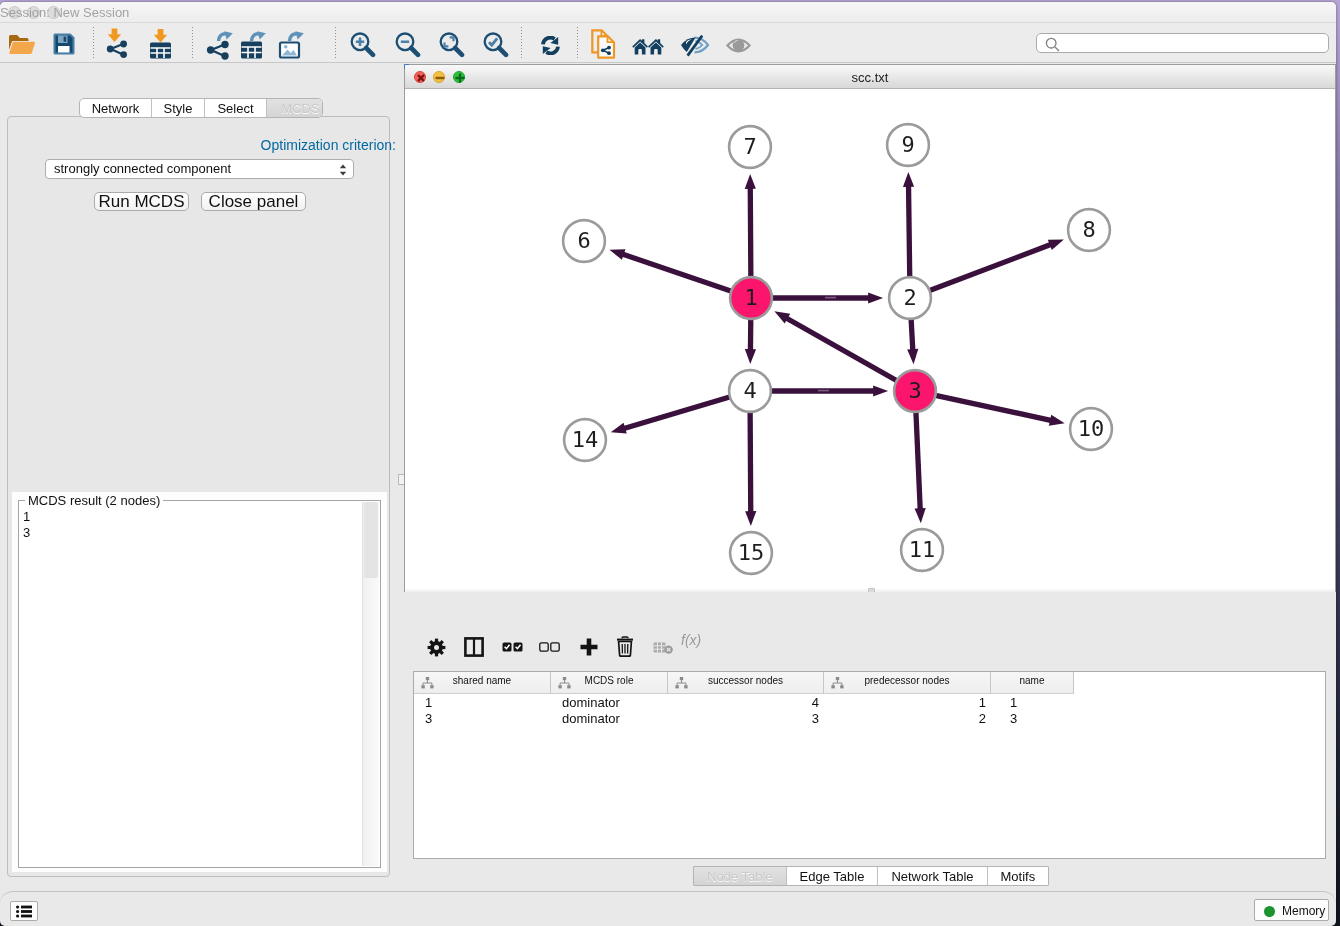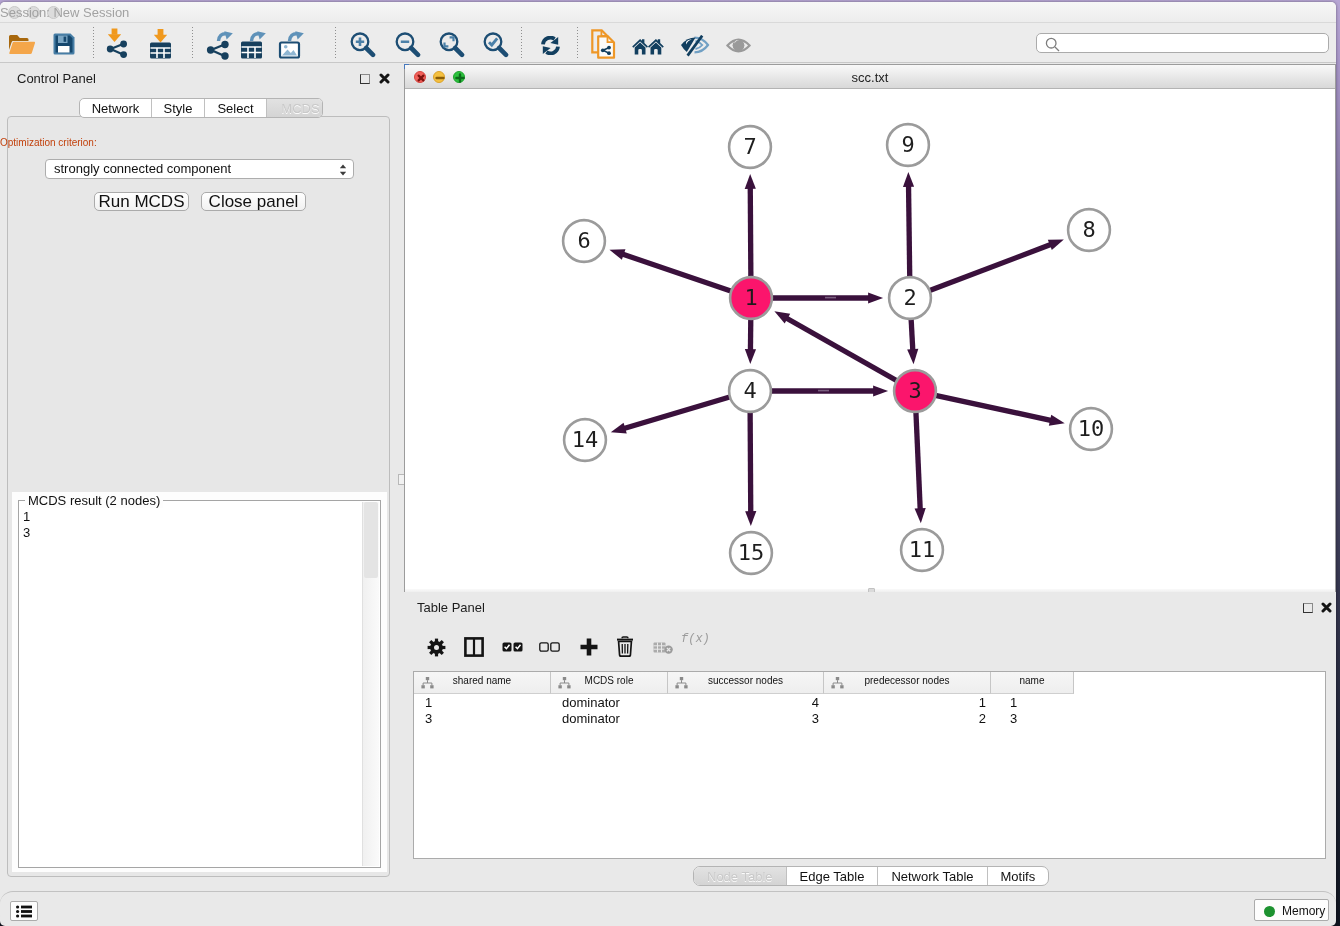--- a/index.html
+++ b/index.html
@@ -42,21 +42,21 @@
 .ph-float { position:absolute; top:11px; width:10px; height:10px; border:1.5px solid #333; border-top-color:#8a8a8a; border-right-color:#8a8a8a; background:transparent; }
 .ph-close { position:absolute; top:10px; }
 
 .control-panel { position:absolute; left:0; top:61px; width:396px; height:828px; background:#e9e9e9; }
 .cp-tabs { position:absolute; left:79px; top:35px; height:20px; display:flex; border:1px solid #b4b4b4; border-radius:5px; overflow:hidden; background:#fff; z-index:3; }
 .cp-tab { font-size:13px; color:#111; padding-top:2px; border-right:1px solid #c0c0c0; text-align:center; }
 .cp-tab:nth-child(1){width:72px;} .cp-tab:nth-child(2){width:53px;} .cp-tab:nth-child(3){width:62px;} .cp-tab:nth-child(4){width:55px;padding-left:12px;}
 .cp-tab:last-child { border-right:none; }
 .cp-tab.sel { background:linear-gradient(#e2e2e2,#d4d4d4); color:#c9c9c9; text-shadow:0 1px 0 rgba(255,255,255,.9); }
 .cp-content { position:absolute; left:7px; top:53px; width:383px; height:761px; background:#e7e7e7; border:1px solid #bdbdbd; border-radius:4px; }
-.opt-label { position:absolute; left:0; top:74px; width:100%; text-align:left; font-size:10px; color:#c2410c; }
+.opt-label { position:absolute; left:0; top:74px; width:100%; text-align:right; font-size:14px; color:#0369a1; }
 .combo { position:absolute; left:45px; top:96px; width:309px; height:20px; background:#fff; border:1px solid #adadad; border-radius:4px; font-size:13px; color:#111; line-height:18px; padding-left:8px; }
 .combo svg { position:absolute; right:5px; top:2.5px; }
 .btn { position:absolute; top:129px; height:19px; background:linear-gradient(#ffffff,#f1f1f1); border:1px solid #ababab; border-radius:5px; font-size:17px; color:#111; text-align:center; line-height:17px; }
 .btn-run { left:94px; width:95px; }
 .btn-close { left:201px; width:105px; }
 .gb-outer { position:absolute; left:12px; top:429px; width:375px; height:380px; background:#fdfdfd; }
 .groupbox { position:absolute; left:6px; top:8px; width:363px; height:368px; border:1px solid #a5a5a5; background:#fff; }
 .gb-legend { position:absolute; left:6px; top:-8px; background:#fdfdfd; padding:0 3px; font-size:13px; color:#111; }
 .gb-text { position:absolute; left:0; top:2px; right:19px; bottom:1px; font-size:13px; line-height:16.4px; color:#111; padding:6px 0 0 4px; white-space:pre; overflow:hidden; }
 .gb-scroll { position:absolute; right:1px; top:1px; width:17px; bottom:1px; background:linear-gradient(90deg,#f0f0f0,#fafafa); border-left:1px solid #e0e0e0; }
@@ -79,21 +79,21 @@
 .table-panel { position:absolute; left:404px; top:590px; width:932px; height:299px; background:#e9e9e9; }
 .tp-toolbar { position:absolute; left:12px; top:33px; height:44px; }
 .tp-tool { position:absolute; top:0; }
 .tbl { position:absolute; left:9px; top:79px; width:913px; height:188px; background:#fff; border:1px solid #ababab; }
 .tbl-header { position:absolute; left:0; top:0; height:22px; display:flex; }
 .th-cell { position:relative; height:22px; background:linear-gradient(#f6f6f6,#eeeeee); border-right:1px solid #c6c6c6; border-bottom:1px solid #cfcfcf; font-size:10px; color:#111; }
 .th-label { position:absolute; width:100%; text-align:center; top:3px; }
 .th-icon { position:absolute; left:7px; top:5px; }
 .tbl-row { position:absolute; left:0; height:16px; font-size:13px; color:#111; width:100%; }
 .td-cell { position:absolute; top:0; height:16px; line-height:16px; }
-.tp-tabs { position:absolute; left:289px; top:274px; height:20px; display:flex; border:1px solid #b4b4b4; border-radius:7px; overflow:hidden; background:#fff; }
+.tp-tabs { position:absolute; left:289px; top:274px; height:20px; display:flex; border:1px solid #b4b4b4; border-radius:1px; overflow:hidden; background:#fff; }
 .tp-tab { font-size:13px; color:#111; padding:2px 13px 0; border-right:1px solid #c0c0c0; }
 .tp-tab:last-child { border-right:none;text-align:center; }
 .tp-tab.sel { background:linear-gradient(#e2e2e2,#d4d4d4); color:#c9c9c9; text-shadow:0 1px 0 rgba(255,255,255,.9); }
 
 .statusbar { position:absolute; left:0; bottom:0; width:100%; height:35px; background:#e9e9e9; border-top:1px solid #c2c2c2;border-radius:13px; }
 .sb-left-btn { position:absolute; left:10px; top:9px; width:28px; height:20px; background:#fdfdfd; border:1px solid #ababab; border-radius:2px; }
 .sb-mem-btn { position:absolute; right:7px; top:7px; width:75px; height:22px; background:#fdfdfd; border:1px solid #ababab; border-radius:2px; font-size:12px; color:#111; }
 .sb-mem-dot { position:absolute; left:9px; top:5.5px; width:11px; height:11px; border-radius:50%; background:#1d9230; }
 .sb-mem-label { position:absolute; left:27px; top:4px; }
 </style>
@@ -252,27 +252,20 @@
     <div class="tb-sep" style="left:577px"></div>
     <div class="searchbox">
       <svg width="16" height="16" viewBox="0 0 16 16">
         <circle cx="6.2" cy="6.2" r="4.8" fill="none" stroke="#7d7d7d" stroke-width="1.3"></circle>
         <line x1="10" y1="10" x2="14" y2="14" stroke="#7d7d7d" stroke-width="1.3"></line>
       </svg>
     </div>
   </div>
 
   <div class="control-panel">
-    <div class="panel-header">
-      <div class="panel-title">Control Panel</div>
-      <div class="ph-float" style="left:360px"></div>
-      <svg class="ph-close" style="left:379px" width="11" height="11" viewBox="0 0 11 11">
-        <path d="M2 2 L9 9 M9 2 L2 9" stroke="#151515" stroke-width="3" stroke-linecap="round"></path>
-      </svg>
-    </div>
     <div class="cp-tabs">
         <div class="cp-tab">Network</div>
         <div class="cp-tab">Style</div>
         <div class="cp-tab">Select</div>
         <div class="cp-tab sel">MCDS</div>
       </div>
     <div class="cp-content"></div>
     <div class="opt-label">Optimization criterion:</div>
     <div class="combo">
       <span>strongly connected component</span>
@@ -359,27 +352,20 @@
           <circle cx="180" cy="351" r="20.9" fill="#ffffff" stroke="#9b9b9b" stroke-width="2.6"></circle>
           <circle cx="686" cy="340" r="20.9" fill="#ffffff" stroke="#9b9b9b" stroke-width="2.6"></circle>
           <circle cx="346" cy="464" r="20.9" fill="#ffffff" stroke="#9b9b9b" stroke-width="2.6"></circle>
           <circle cx="517" cy="461" r="20.9" fill="#ffffff" stroke="#9b9b9b" stroke-width="2.6"></circle>
         </svg>
     <div style="opacity: 0.99; position: absolute; width: 60px; text-align: center; font-family: &quot;DejaVu Sans Mono&quot;, monospace; font-size: 22px; line-height: 22px; color: rgb(28, 28, 28); left: 315px; top: 47px;">7</div><div style="opacity: 0.99; position: absolute; width: 60px; text-align: center; font-family: &quot;DejaVu Sans Mono&quot;, monospace; font-size: 22px; line-height: 22px; color: rgb(28, 28, 28); left: 473px; top: 45px;">9</div><div style="opacity: 0.99; position: absolute; width: 60px; text-align: center; font-family: &quot;DejaVu Sans Mono&quot;, monospace; font-size: 22px; line-height: 22px; color: rgb(28, 28, 28); left: 149px; top: 141px;">6</div><div style="opacity: 0.99; position: absolute; width: 60px; text-align: center; font-family: &quot;DejaVu Sans Mono&quot;, monospace; font-size: 22px; line-height: 22px; color: rgb(28, 28, 28); left: 654px; top: 130px;">8</div><div style="opacity: 0.99; position: absolute; width: 60px; text-align: center; font-family: &quot;DejaVu Sans Mono&quot;, monospace; font-size: 22px; line-height: 22px; color: rgb(28, 28, 28); left: 316px; top: 198px;">1</div><div style="opacity: 0.99; position: absolute; width: 60px; text-align: center; font-family: &quot;DejaVu Sans Mono&quot;, monospace; font-size: 22px; line-height: 22px; color: rgb(28, 28, 28); left: 475px; top: 198px;">2</div><div style="opacity: 0.99; position: absolute; width: 60px; text-align: center; font-family: &quot;DejaVu Sans Mono&quot;, monospace; font-size: 22px; line-height: 22px; color: rgb(28, 28, 28); left: 315px; top: 291px;">4</div><div style="opacity: 0.99; position: absolute; width: 60px; text-align: center; font-family: &quot;DejaVu Sans Mono&quot;, monospace; font-size: 22px; line-height: 22px; color: rgb(28, 28, 28); left: 480px; top: 291px;">3</div><div style="opacity: 0.99; position: absolute; width: 60px; text-align: center; font-family: &quot;DejaVu Sans Mono&quot;, monospace; font-size: 22px; line-height: 22px; color: rgb(28, 28, 28); left: 150px; top: 340px;">14</div><div style="opacity: 0.99; position: absolute; width: 60px; text-align: center; font-family: &quot;DejaVu Sans Mono&quot;, monospace; font-size: 22px; line-height: 22px; color: rgb(28, 28, 28); left: 656px; top: 329px;">10</div><div style="opacity: 0.99; position: absolute; width: 60px; text-align: center; font-family: &quot;DejaVu Sans Mono&quot;, monospace; font-size: 22px; line-height: 22px; color: rgb(28, 28, 28); left: 316px; top: 453px;">15</div><div style="opacity: 0.99; position: absolute; width: 60px; text-align: center; font-family: &quot;DejaVu Sans Mono&quot;, monospace; font-size: 22px; line-height: 22px; color: rgb(28, 28, 28); left: 487px; top: 450px;">11</div></div>
     <div class="net-grip"></div>
   </div>
 
   <div class="table-panel">
-    <div class="panel-header">
-      <div class="panel-title" style="left:13px">Table Panel</div>
-      <div class="ph-float" style="left:899px"></div>
-      <svg class="ph-close" style="left:917px" width="11" height="11" viewBox="0 0 11 11">
-        <path d="M2 2 L9 9 M9 2 L2 9" stroke="#151515" stroke-width="3" stroke-linecap="round"></path>
-      </svg>
-    </div>
     <div class="tp-toolbar" id="tp-toolbar">
       <svg class="tp-tool" style="left:11px;top:13px" width="19" height="19" viewBox="0 0 19 19">
         <g fill="#141414">
           <circle cx="9.5" cy="9.5" r="6.4"></circle>
           <g>
             <rect x="7.9" y="0.6" width="3.2" height="3.6"></rect>
             <rect x="7.9" y="14.8" width="3.2" height="3.6"></rect>
             <rect x="0.6" y="7.9" width="3.6" height="3.2"></rect>
             <rect x="14.8" y="7.9" width="3.6" height="3.2"></rect>
             <rect x="7.9" y="0.6" width="3.2" height="3.6" transform="rotate(45 9.5 9.5)"></rect>
@@ -423,21 +409,21 @@
         </g>
         <g stroke="#e9e9e9" stroke-width="1">
           <line x1="0.5" y1="4.8" x2="12.5" y2="4.8"></line>
           <line x1="0.5" y1="8.2" x2="12.5" y2="8.2"></line>
           <line x1="4.5" y1="1.5" x2="4.5" y2="11.5"></line>
           <line x1="8.5" y1="1.5" x2="8.5" y2="11.5"></line>
         </g>
         <circle cx="15.6" cy="8.6" r="4.2" fill="#9b9b9b"></circle>
         <path d="M13.9 6.9 L17.3 10.3 M17.3 6.9 L13.9 10.3" stroke="#e9e9e9" stroke-width="1.3"></path>
       </svg>
-      <div class="tp-tool" style="left:265px;top:7px;position:absolute;font-family:Liberation Mono, monospace;font-style:italic;font-size:12px;color:#9b9b9b">f(x)</div>
+      <div class="tp-tool" style="left:265px;top:7px;position:absolute;font-family:Liberation Sans, sans-serif;font-style:italic;font-size:14px;color:#9b9b9b">f(x)</div>
     </div>
     <div class="tbl">
       <div class="tbl-header" id="tbl-header">
           <div class="th-cell" style="width: 137px;">
             <svg class="th-icon" width="13" height="12" viewBox="0 0 13 12">
               <g fill="#8a8a8a">
                 <rect x="4.8" y="0" width="3.4" height="3.2"></rect>
                 <rect x="0.4" y="8.2" width="3.4" height="3.2"></rect>
                 <rect x="9.2" y="8.2" width="3.4" height="3.2"></rect>
               </g>

